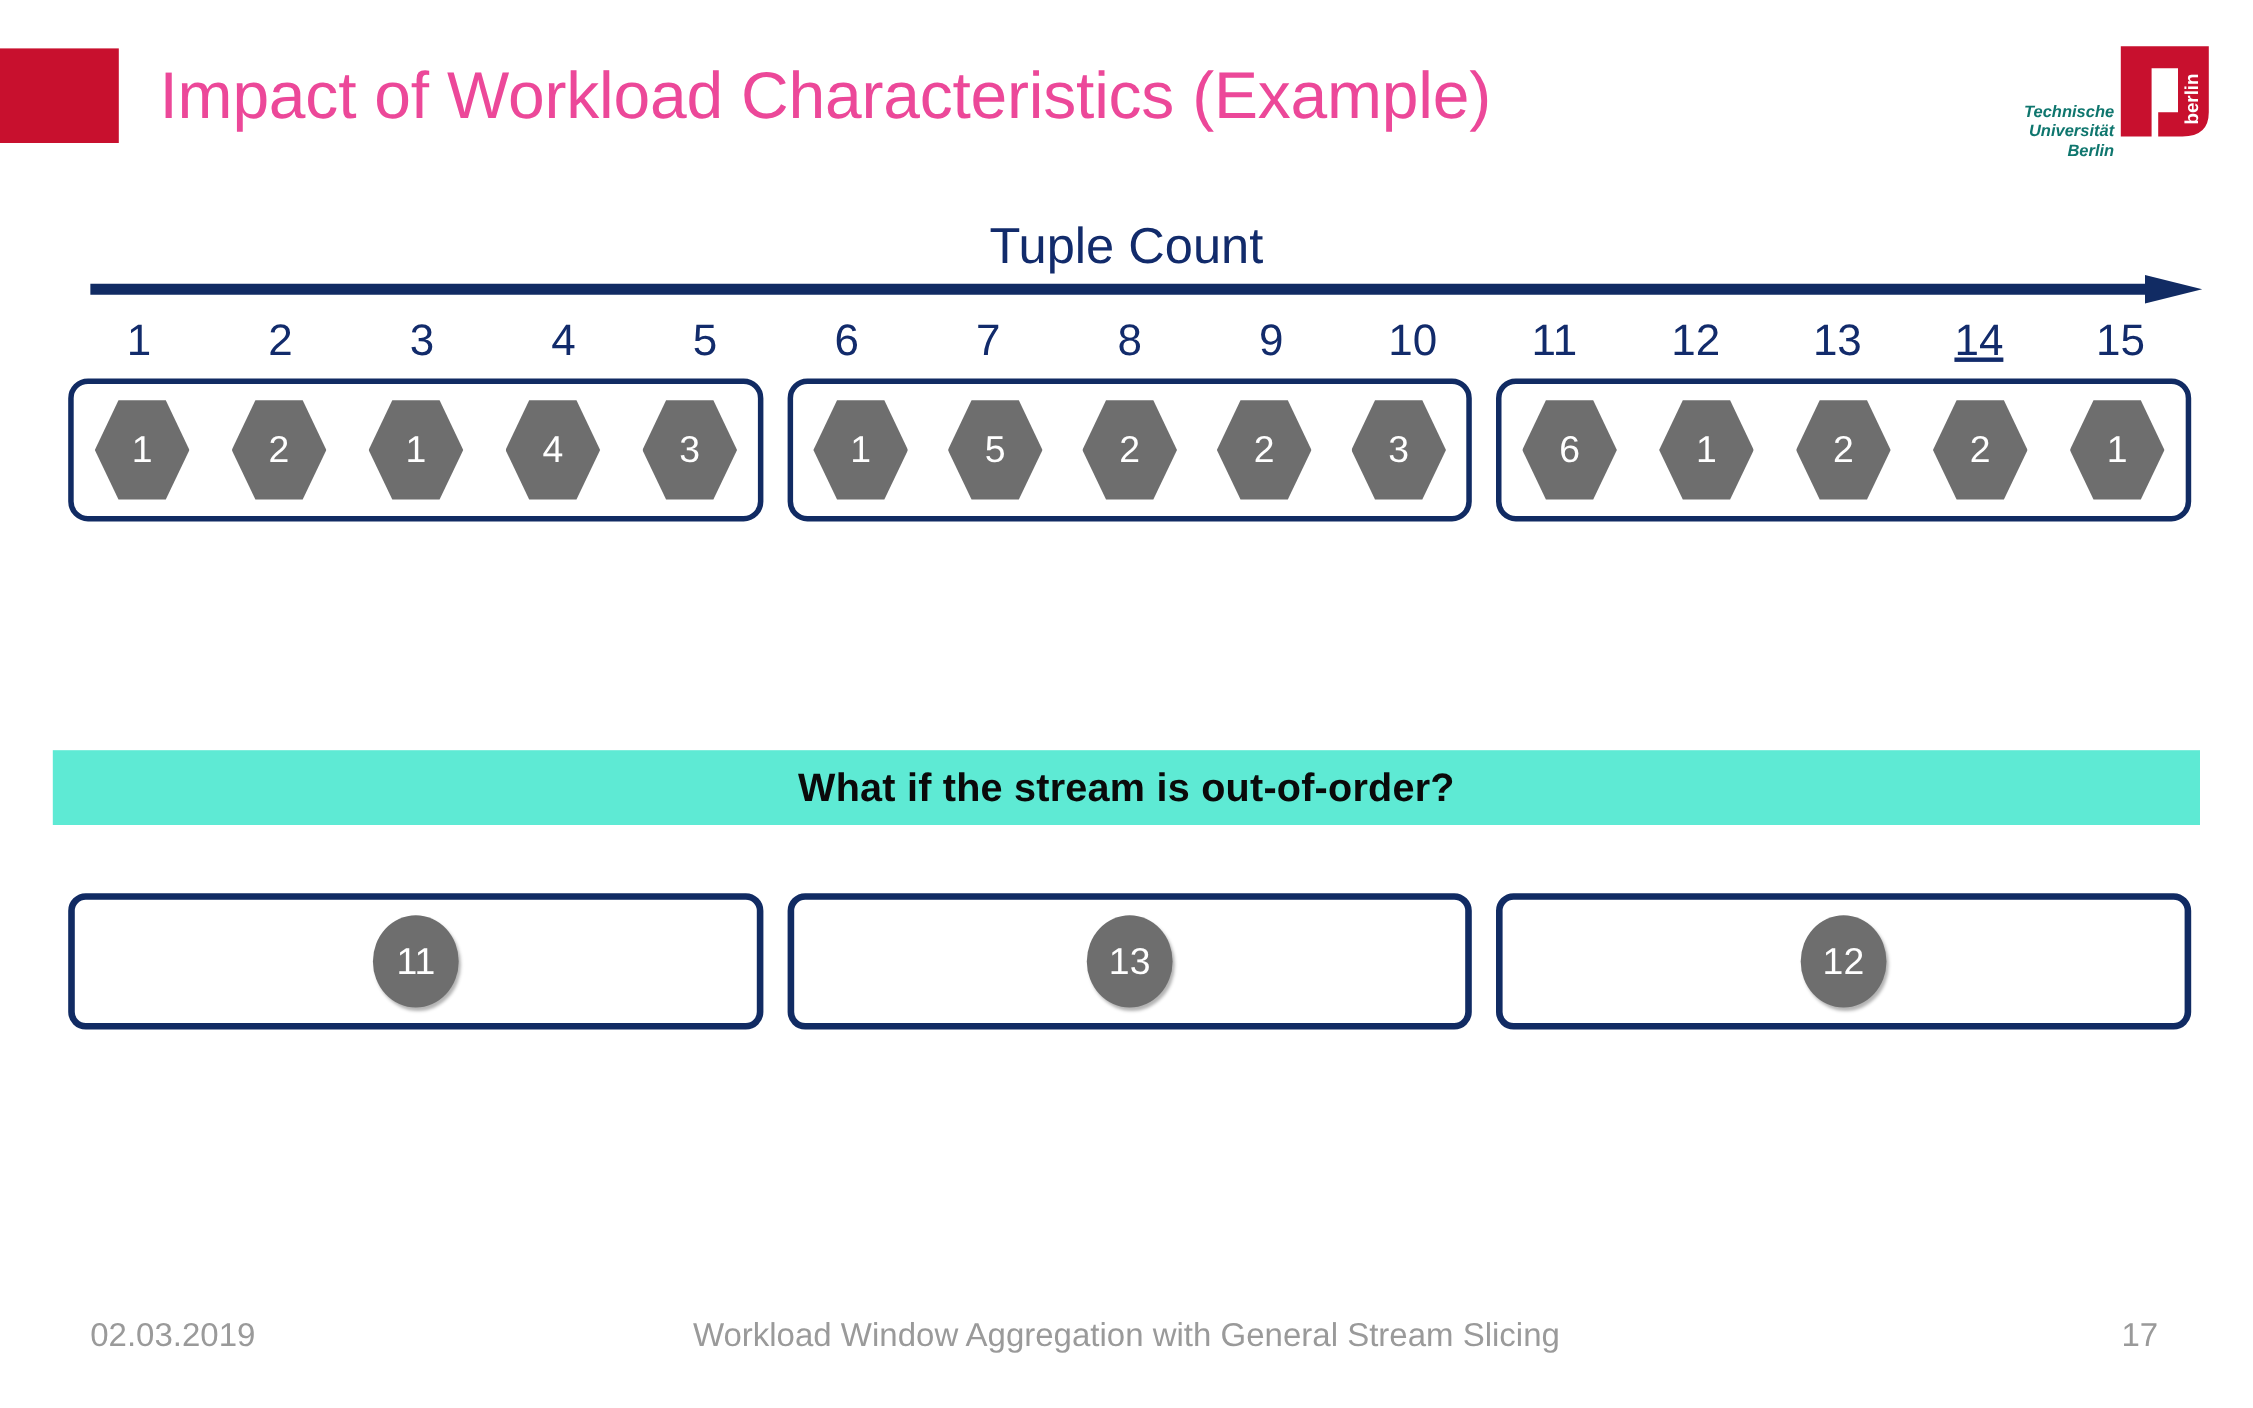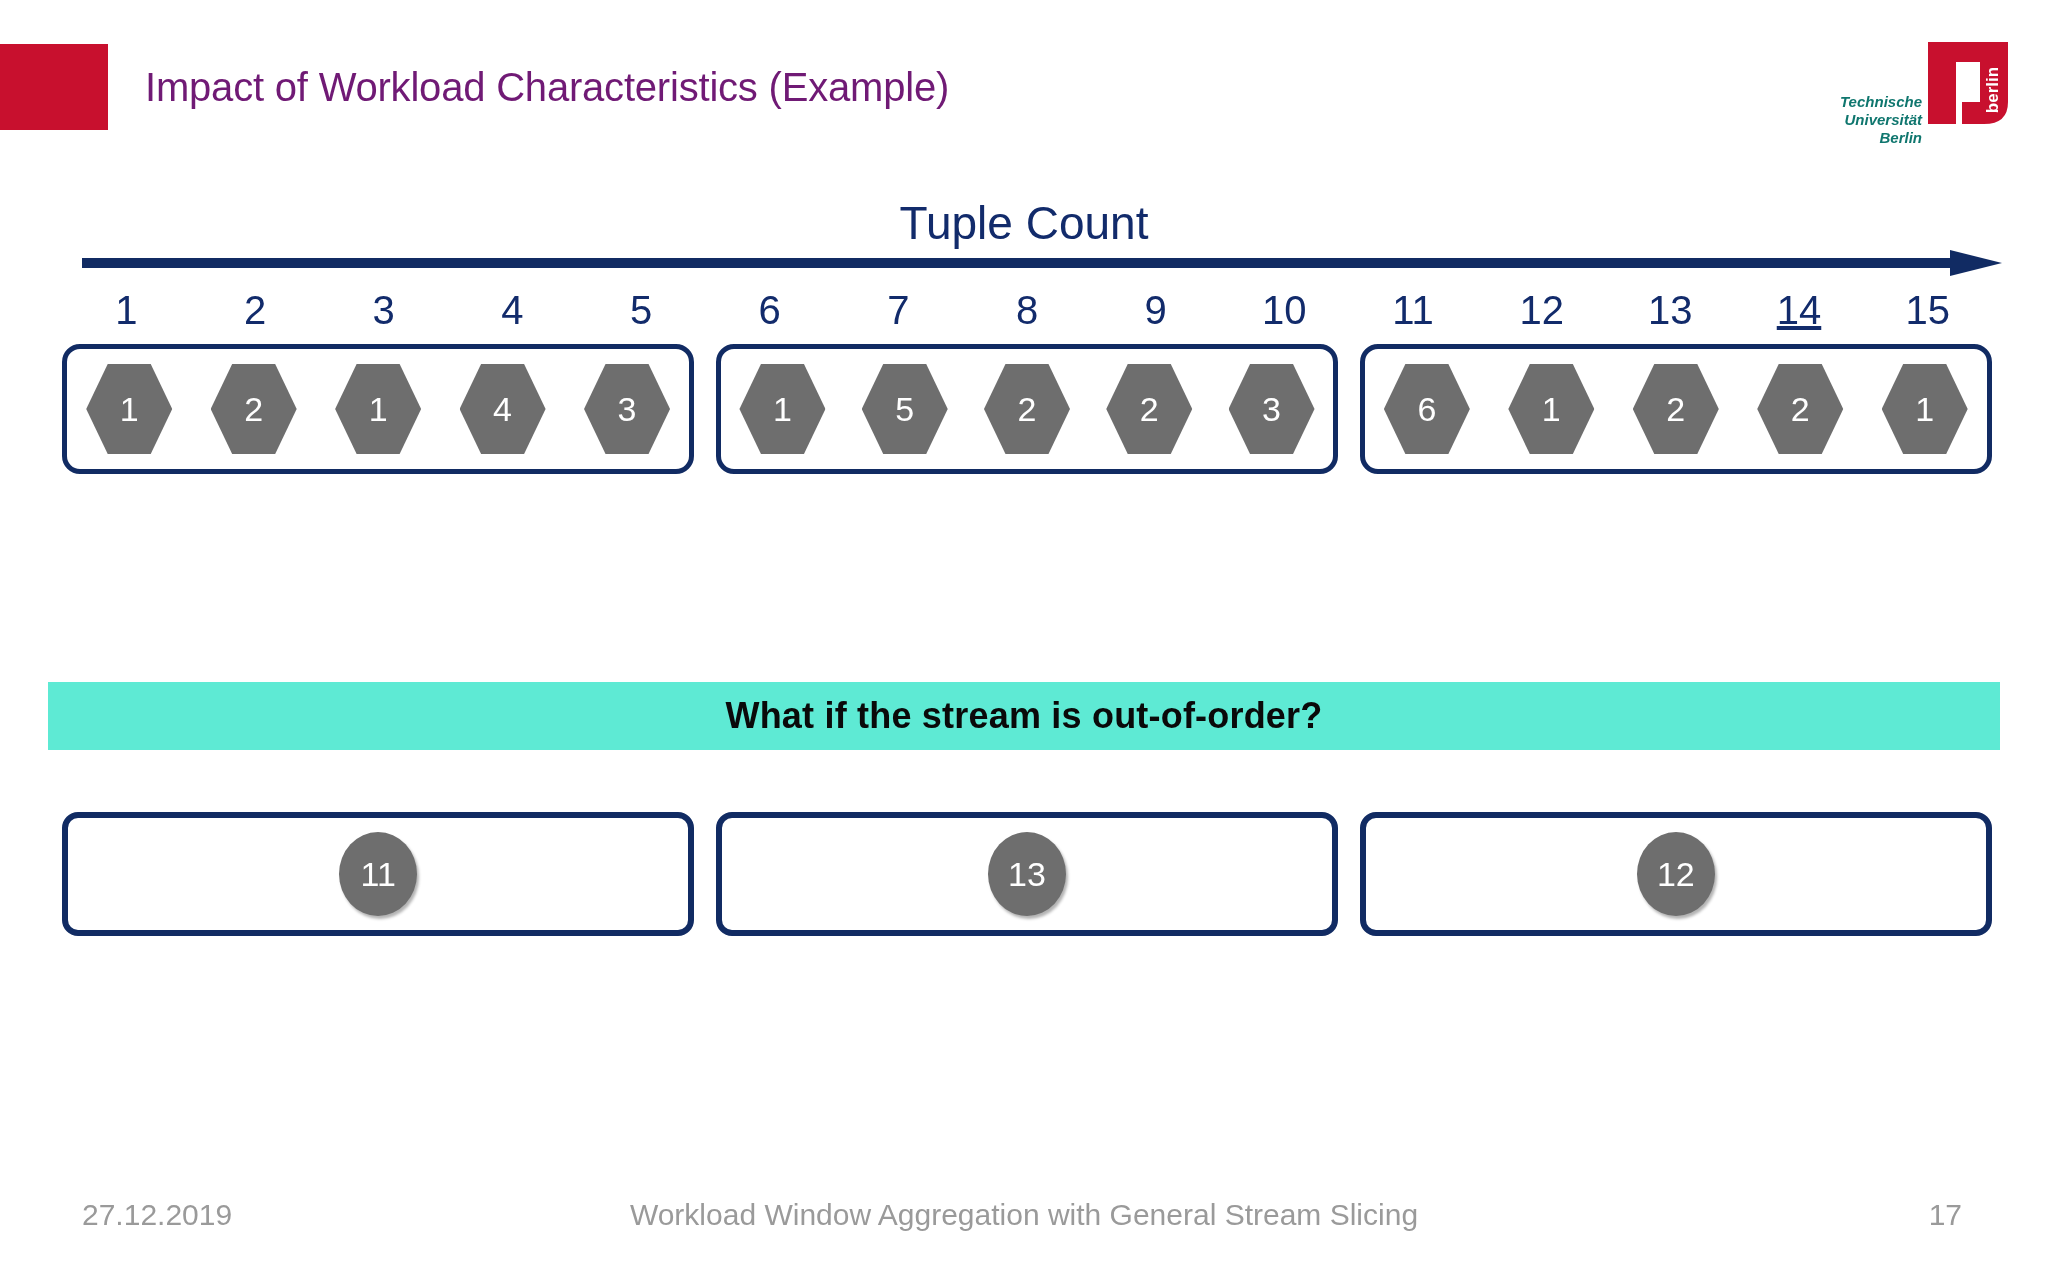--- a/index.html
+++ b/index.html
@@ -23,23 +23,23 @@
     top: 44px;
     width: 108px;
     height: 86px;
     background: #C8102E;
   }
   #slide-title {
     position: absolute;
     left: 145px;
     top: 48px;
     width: 1600px;
-    font-size: 40px;
+    font-size: 60px;
     line-height: 78px;
-    color: #701a75;
+    color: #ec4899;
     font-weight: 400;
     letter-spacing: -0.2px;
     white-space: nowrap;
   }
 
   
   #tu-logo {
     position: absolute;
     right: 24px;
     top: 28px;
@@ -353,16 +353,16 @@
     </div>
     <div class="ooo-group" style="left: 654.333px; width: 621.333px;">
       <div class="circle">13</div>
     </div>
     <div class="ooo-group" style="left: 1297.67px; width: 632.333px;">
       <div class="circle">12</div>
     </div>
   </div>
 
 <div id="footer">
-  <div id="footer-date">27.12.2019</div>
+  <div id="footer-date">02.03.2019</div>
   <div id="footer-center">Workload Window Aggregation with General Stream Slicing</div>
   <div id="footer-page">17</div>
 </div>
 
 </body></html>

